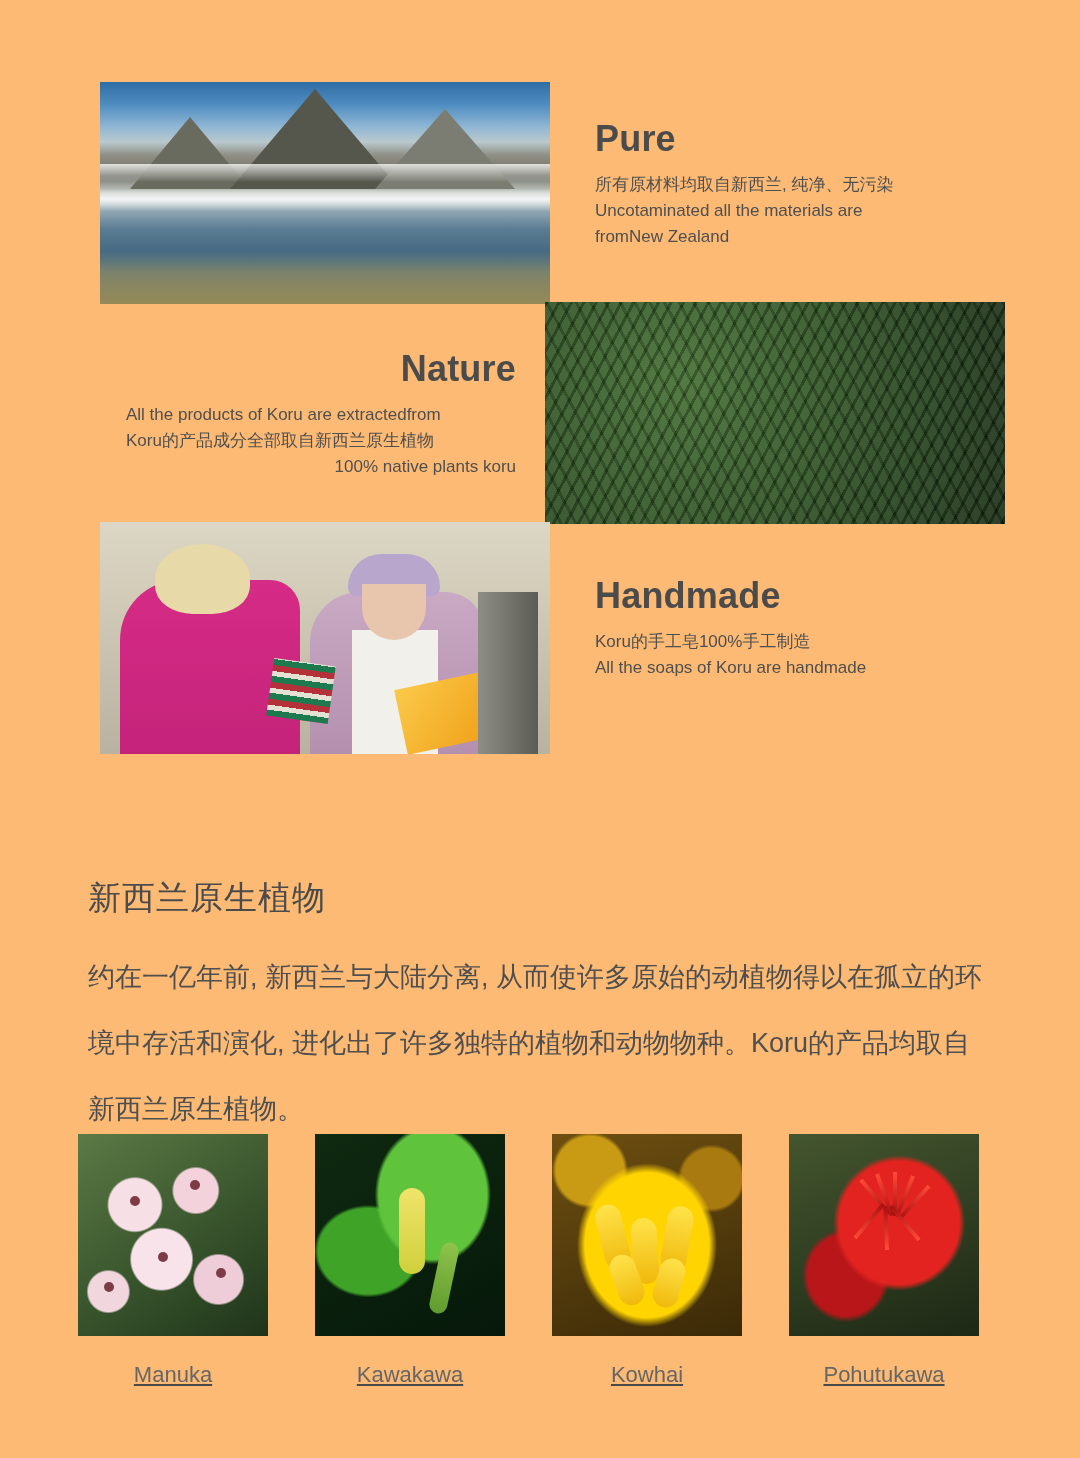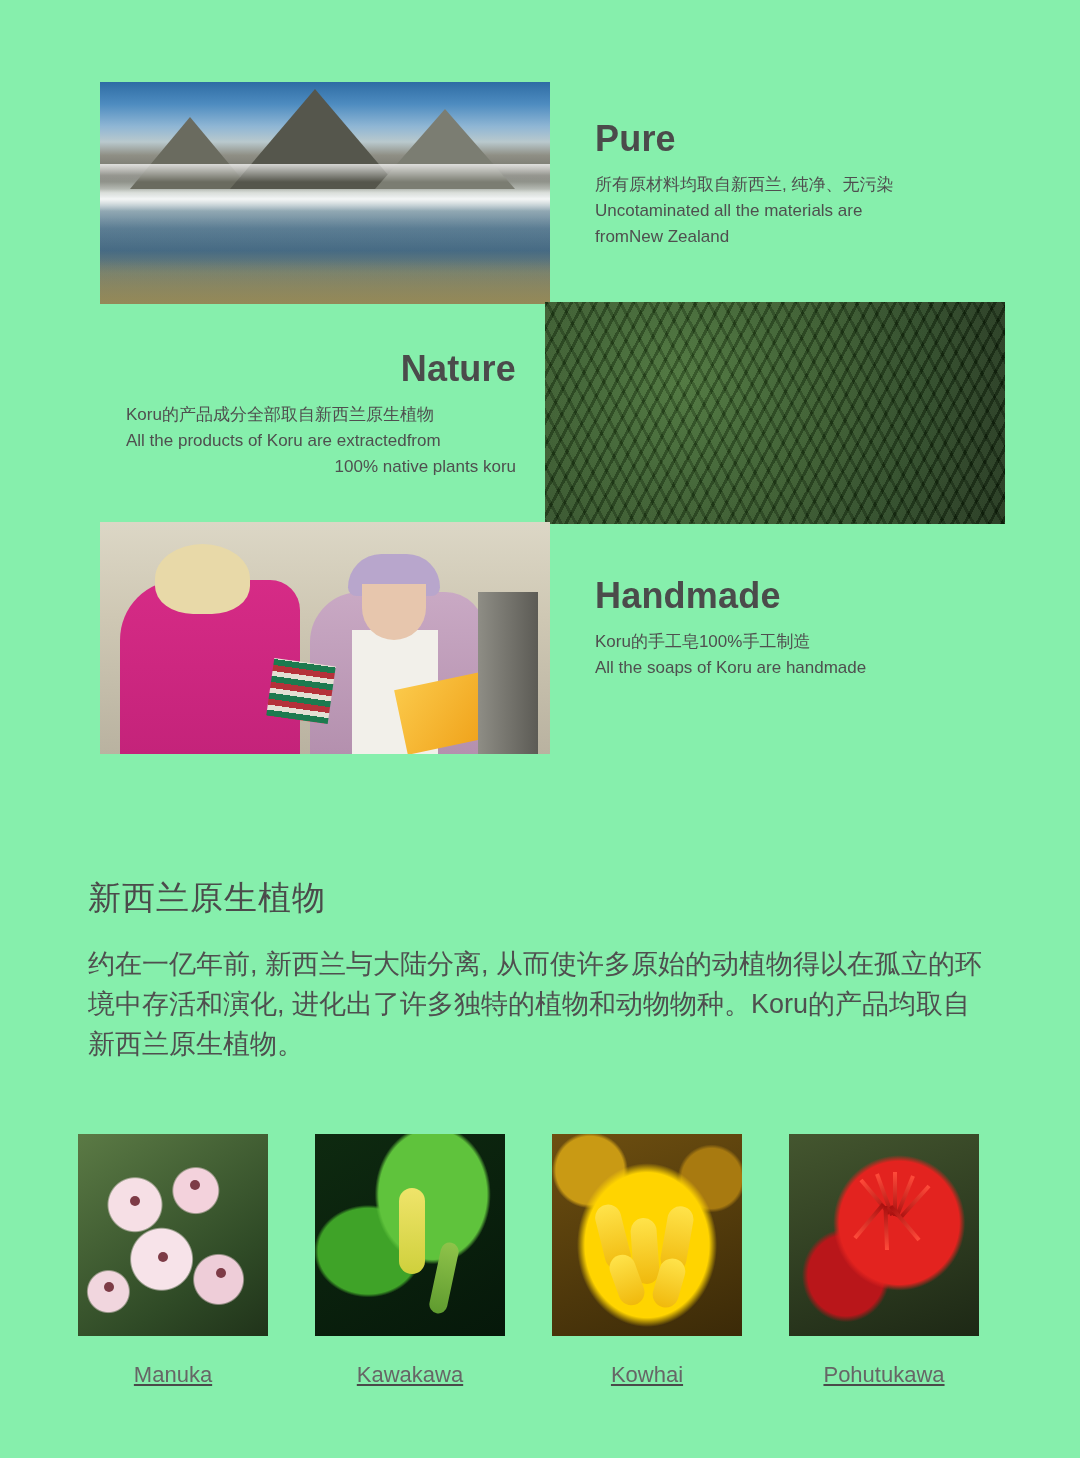--- a/index.html
+++ b/index.html
@@ -8,21 +8,21 @@
     height: 1458px;
     background: #ffffff;
     font-family: "Liberation Sans", sans-serif;
     color: #4a4a4a;
     overflow: hidden;
   }
   .page {
     position: relative;
     width: 1080px;
     height: 1458px;
-    background: #86efac;
+    background: #fdba74;
   }
 
   
   .feature-img {
     position: absolute;
     overflow: hidden;
   }
   .feature-text { position: absolute; }
   .feature-title {
     font-size: 36px;
@@ -150,21 +150,21 @@
     left: 88px; top: 876px;
     font-size: 33px;
     color: #4b4b4b;
     letter-spacing: 1px;
   }
   .section-body {
     position: absolute;
     left: 88px; top: 944px;
     width: 900px;
     font-size: 27px;
-    line-height: 40px;
+    line-height: 66px;
     color: #4f4f4f;
   }
 
   
   .gallery { position: absolute; left: 78px; top: 1134px; width: 924px; }
   .plant {
     float: left;
     width: 190px;
     margin-right: 47px;
     text-align: center;
@@ -257,22 +257,22 @@
   <div class="feature-text" style="left:595px; top:118px; width:420px;">
     <div class="feature-title">Pure</div>
     <div class="feature-line">所有原材料均取自新西兰, 纯净、无污染</div>
     <div class="feature-line">Uncotaminated all the materials are</div>
     <div class="feature-line">fromNew Zealand</div>
   </div>
 
   <div class="feature-img" id="img-nature"></div>
   <div class="feature-text" style="left:96px; top:348px; width:420px;">
     <div class="feature-title right">Nature</div>
+    <div class="feature-line" style="padding-left:30px;">All the products of Koru are extractedfrom</div>
     <div class="feature-line" style="padding-left:30px;">Koru的产品成分全部取自新西兰原生植物</div>
-    <div class="feature-line" style="padding-left:30px;">All the products of Koru are extractedfrom</div>
     <div class="feature-line" style="padding-left:30px;text-align:right;">100% native plants koru</div>
   </div>
 
   <div class="feature-img" id="img-handmade">
     <div class="person-a"></div>
     <div class="hair-a"></div>
     <div class="person-b"></div>
     <div class="apron-b"></div>
     <div class="cap-b"></div>
     <div class="face-b"></div>

